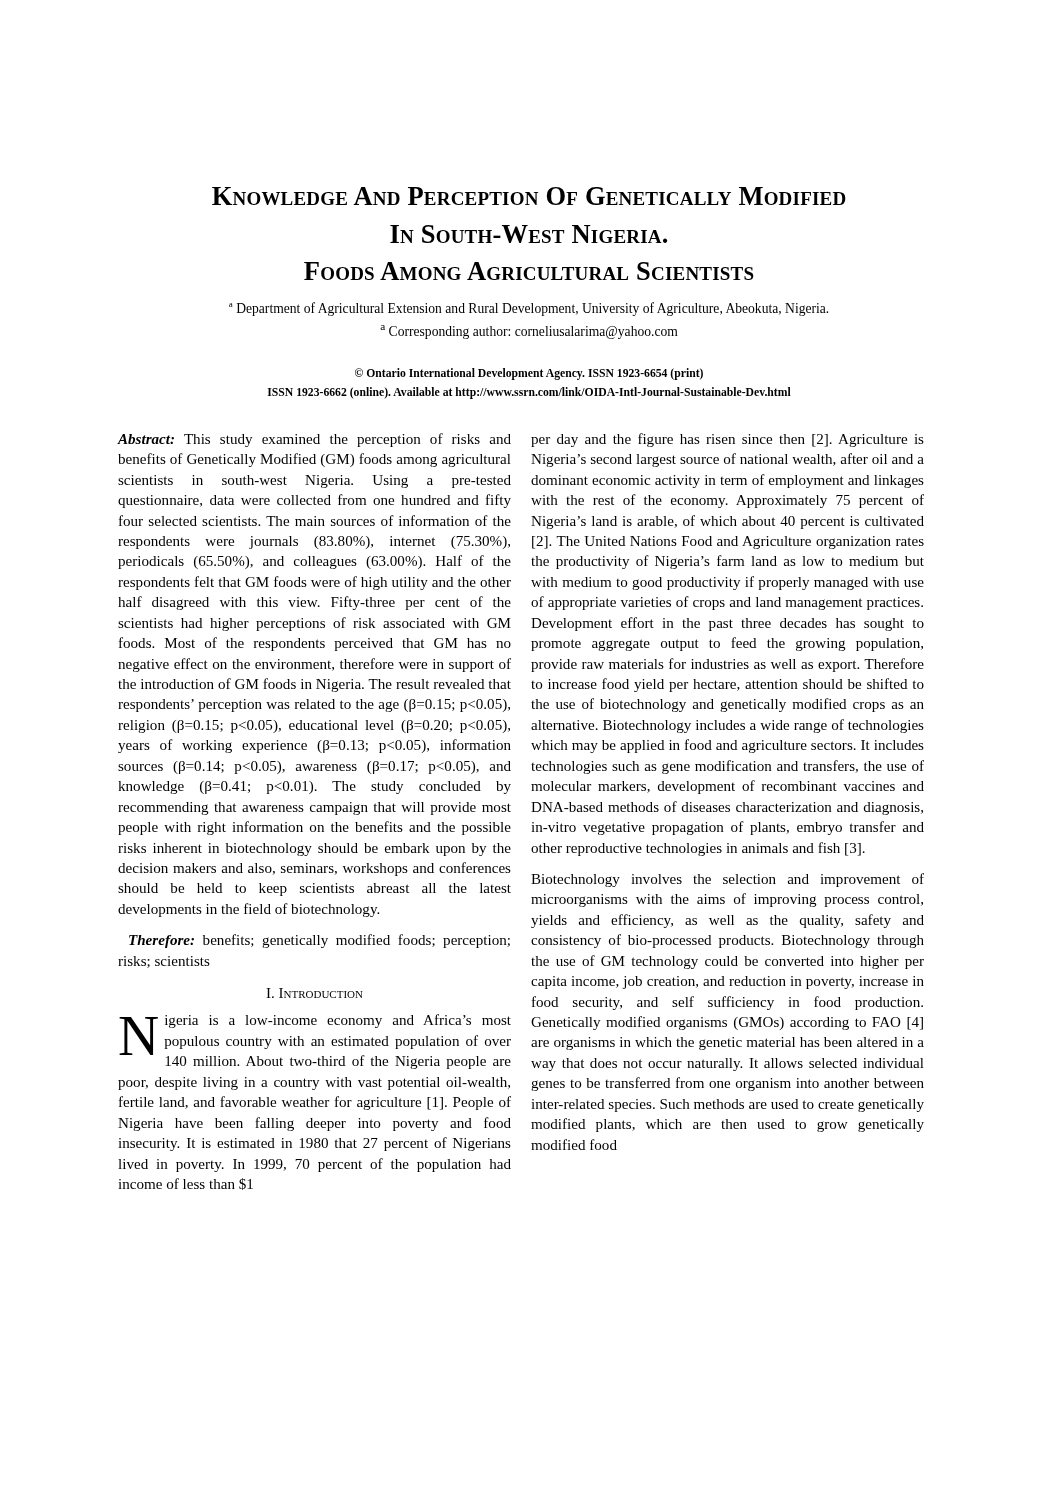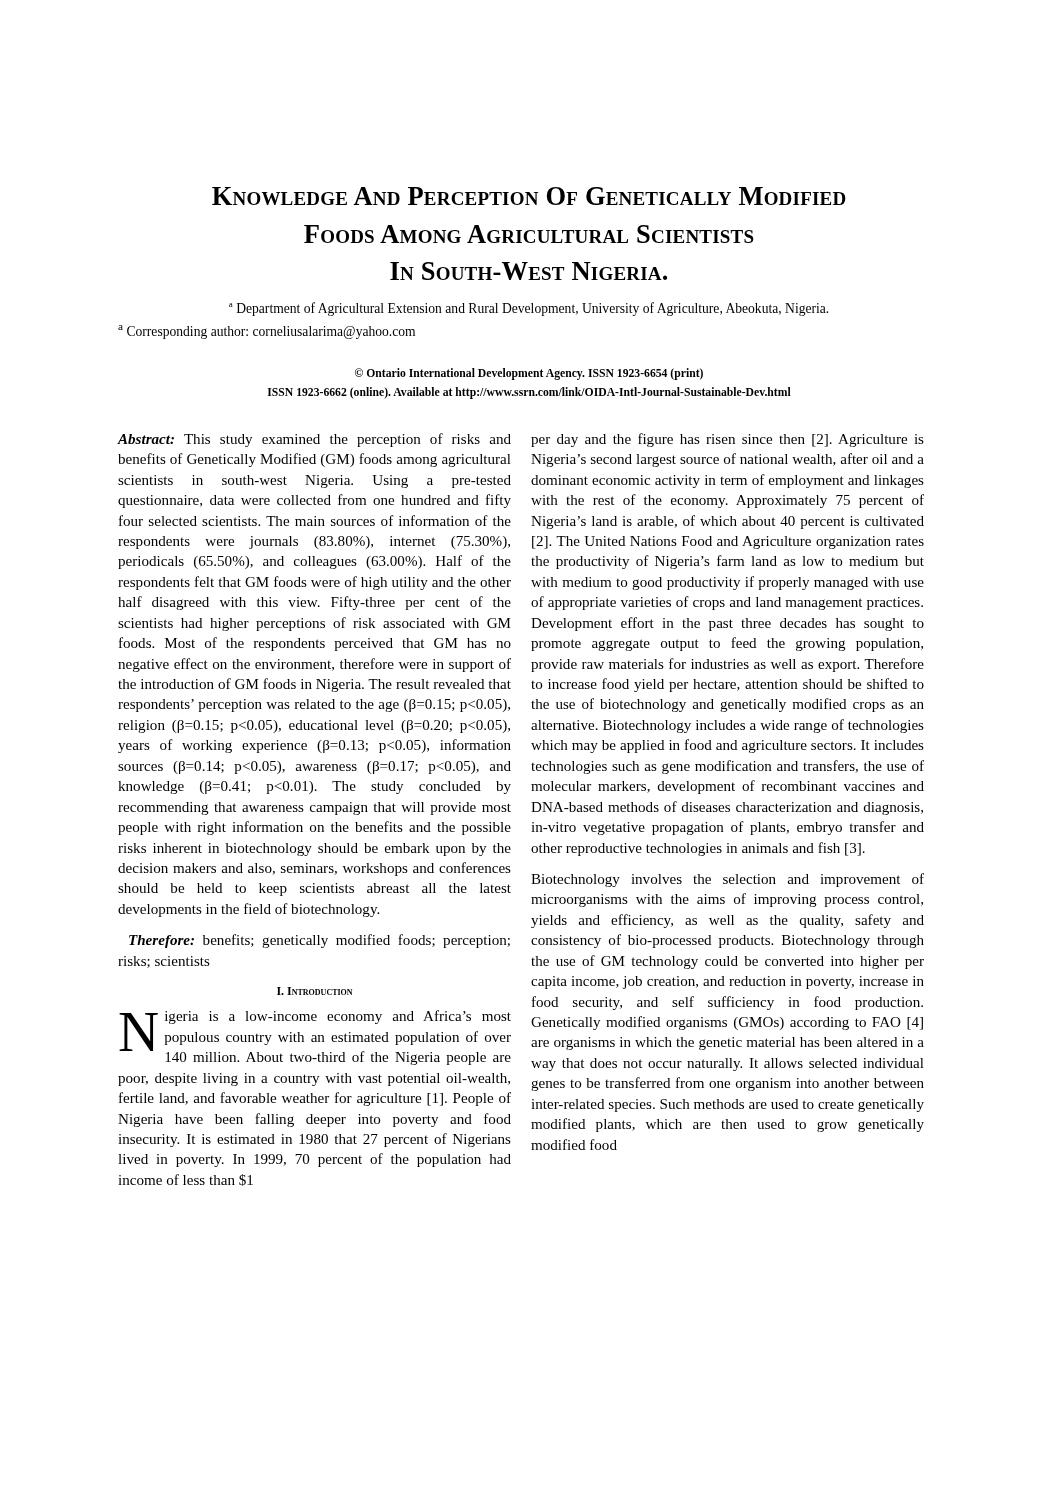--- a/index.html
+++ b/index.html
@@ -55,20 +55,21 @@
   .affil {
     text-align: center;
     font-size: 13.6px;
     margin-top: 7px;
     line-height: 1.45;
   }
   .affil sup {
     font-size: 9px;
   }
   .corresp {
+    text-align: center;
     font-size: 13.6px;
     line-height: 1.45;
   }
   .pubinfo {
     text-align: center;
     font-size: 11.7px;
     font-weight: bold;
     margin-top: 24px;
     line-height: 1.6;
   }
@@ -94,22 +95,22 @@
   .keywords-p {
     text-indent: 10px;
   }
   .kw-lead {
     font-weight: bold;
     font-style: italic;
   }
   .section-head {
     text-align: center;
     font-variant: small-caps;
-    font-weight: bold;
-    font-size: 12px;
+    font-weight: normal;
+    font-size: 15px;
     margin: 12px 0 7px 0;
   }
   .dropcap-para {
     position: relative;
     min-height: 62px;
   }
   .dropcap {
     float: left;
     font-size: 57px;
     line-height: 47px;
@@ -119,22 +120,22 @@
   }
 </style>
 </head>
 <body>
 
 <div class="page">
   <div class="content">
 
     <div class="title">
       <span class="title-line">Knowledge And Perception Of Genetically Modified</span>
+      <span class="title-line">In South-West Nigeria.</span>
       <span class="title-line">Foods Among Agricultural Scientists</span>
-      <span class="title-line">In South-West Nigeria.</span>
     </div>
 
 
     <div class="affil">
       <sup>a</sup> <span>Department of Agricultural Extension and Rural Development,  University of Agriculture, Abeokuta, Nigeria.</span>
     </div>
 
     <div class="corresp">
       <sup>a</sup> <span>Corresponding author: corneliusalarima@yahoo.com</span>
     </div>

